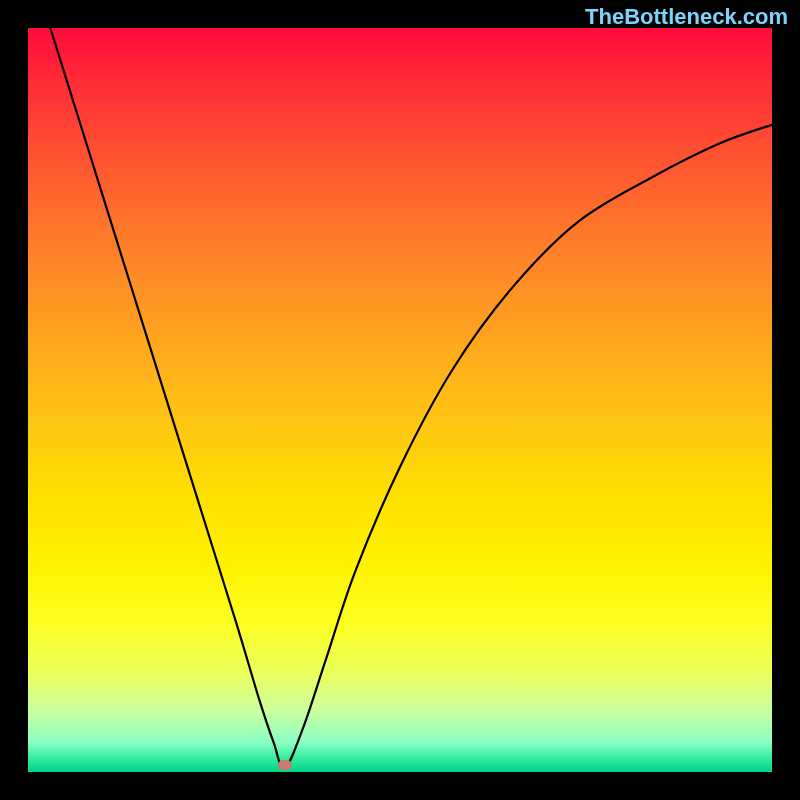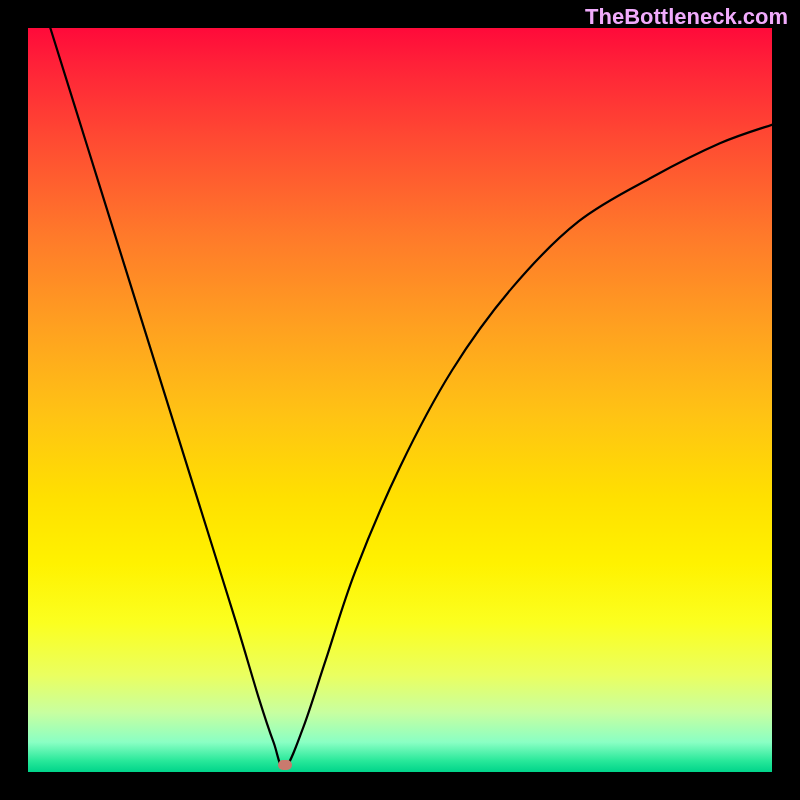--- a/index.html
+++ b/index.html
@@ -8,21 +8,21 @@
     width: 800px;
     height: 800px;
     background: #000;
     position: relative;
     font-family: Arial, Helvetica, sans-serif;
   }
   .watermark {
     position: absolute;
     top: 4px;
     right: 12px;
-    color: #f0abfc;
+    color: #7dd3fc;
     font-size: 22px;
     font-weight: bold;
     z-index: 10;
   }
   .plot-frame {
     position: absolute;
     top: 28px;
     left: 28px;
     width: 744px;
     height: 744px;

